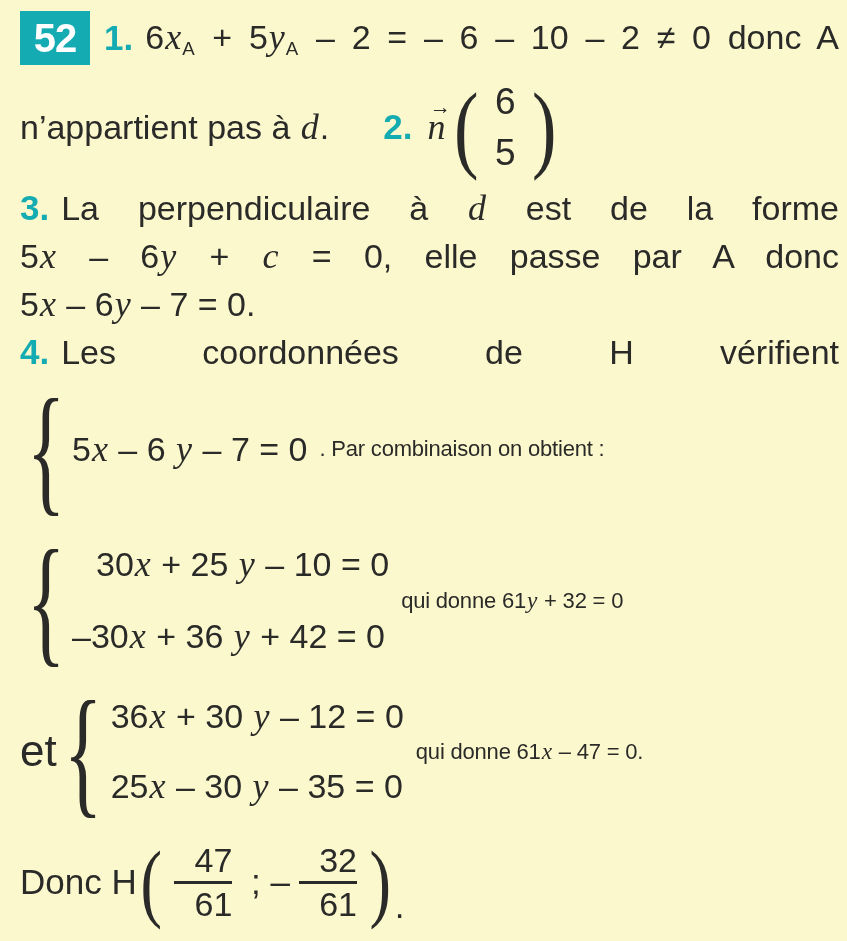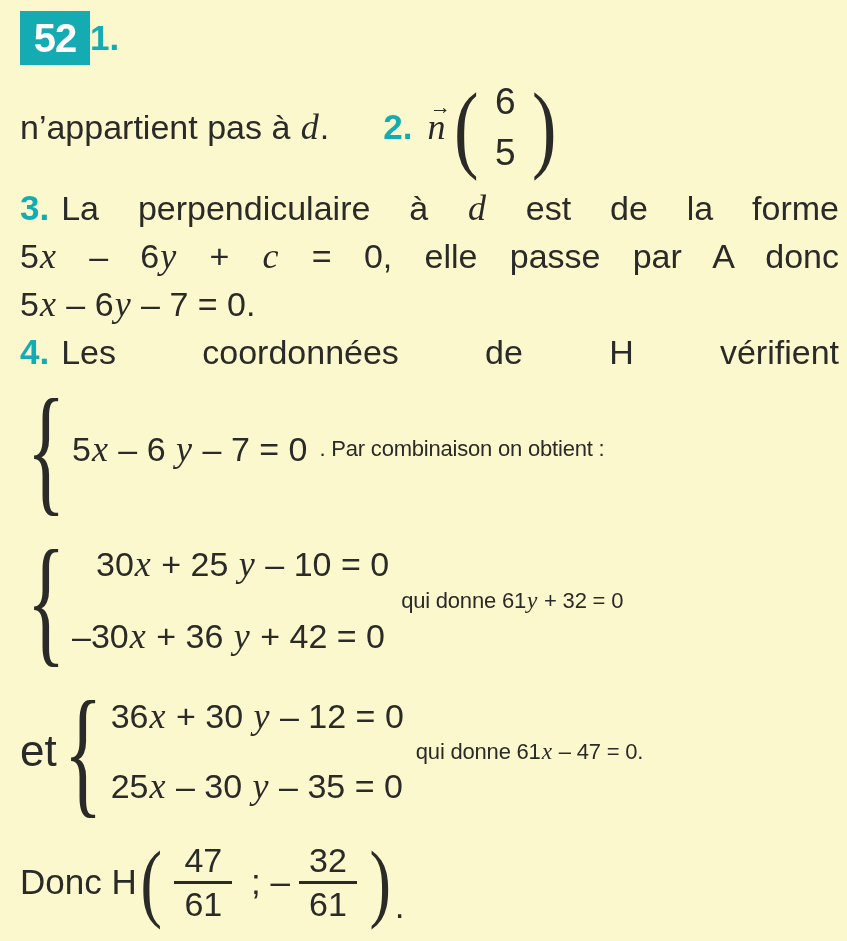--- a/index.html
+++ b/index.html
@@ -17,28 +17,28 @@
   .mi{font-family:"Liberation Serif",serif;font-style:italic;font-size:1.06em;padding:0 1px;}
   .msub{font-size:0.55em;vertical-align:-0.32em;padding-right:1px;}
   .mvec{position:relative;display:inline-block;margin:0 5px 0 3px;}
   .vchar{font-family:"Liberation Serif",serif;font-style:italic;font-size:1.06em;}
   .varrow{position:absolute;left:2px;top:-0.52em;font-size:0.62em;font-weight:700;}
   .mvec2{display:inline-flex;align-items:center;}
   .vcol{display:inline-flex;flex-direction:column;align-items:center;padding:0 12px;}
   .vrow{font-size:37px;line-height:51px;}
   .bigparen{display:inline-block;font-family:"Liberation Serif",serif;font-weight:400;
     font-size:98px;line-height:1;transform:scaleX(.75);}
-  .mfrac{display:inline-flex;flex-direction:column;align-items:center;margin:0 9px;}
+  .mfrac{display:inline-flex;flex-direction:column;align-items:flex-end;margin:0 9px;}
   .fnum,.fden{font-size:34px;line-height:41px;}
   .fbar{height:3px;background:var(--ink,#2a2a28);align-self:stretch;min-width:58px;}
   
   .badge{display:inline-flex;align-items:center;justify-content:center;
     background:var(--accent,#14acb2);color:var(--badge_text,#fff);
     font-weight:700;font-size:40px;min-width:70px;height:54px;box-sizing:border-box;
-    padding:0 6px;letter-spacing:-1px;flex:0 0 auto;}
+    padding:0 6px;margin-right:14px;letter-spacing:-1px;flex:0 0 auto;}
   .marker{color:var(--accent,#14acb2);font-weight:700;font-size:35px;margin-right:12px;flex:0 0 auto;}
   
   .line1{display:flex;align-items:center;height:64px;font-size:34px;}
   .grow{flex:1 1 auto;text-align:justify;text-align-last:justify;}
   .line2{display:flex;align-items:center;height:114px;font-size:34px;}
   .line2 .mt{white-space:pre;}
   .marker2{margin-left:54px;}
   .vecexpr{display:inline-flex;align-items:center;}
   .pline{font-size:34px;line-height:48px;}
   .just{text-align:justify;text-align-last:justify;}
@@ -62,20 +62,21 @@
   .conclusion > :last-child{align-self:flex-end;margin-bottom:14px;}
 </style>
 </head>
 <body>
 
 <div class="page">
 
   <div class="line1">
     <span class="badge">52</span>
     <span class="marker">1.</span>
+    <span class="grow"><span class="mt">6</span><span class="mi">x</span><span class="msub">A</span><span class="mt"> + 5</span><span class="mi">y</span><span class="msub">A</span><span class="mt"> – 2 = – 6 – 10 – 2 ≠ 0 donc A</span></span>
   </div>
 
   <div class="line2">
     <span><span class="mt">n’appartient pas à </span><span class="mi">d</span><span class="mt">.</span></span>
     <span class="marker marker2">2.</span>
     <span class="vecexpr">
         <span class="mvec"><span class="vchar">n</span><span class="varrow">→</span></span>
         <span class="mvec2">
           <span class="bigparen">(</span>
           <span class="vcol">

